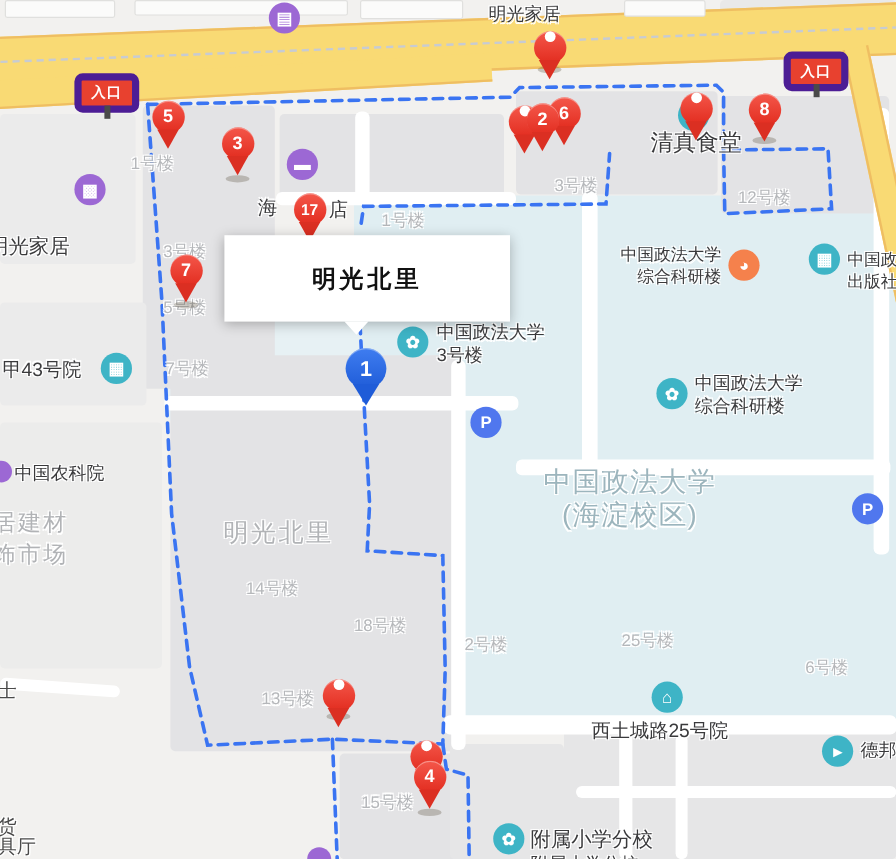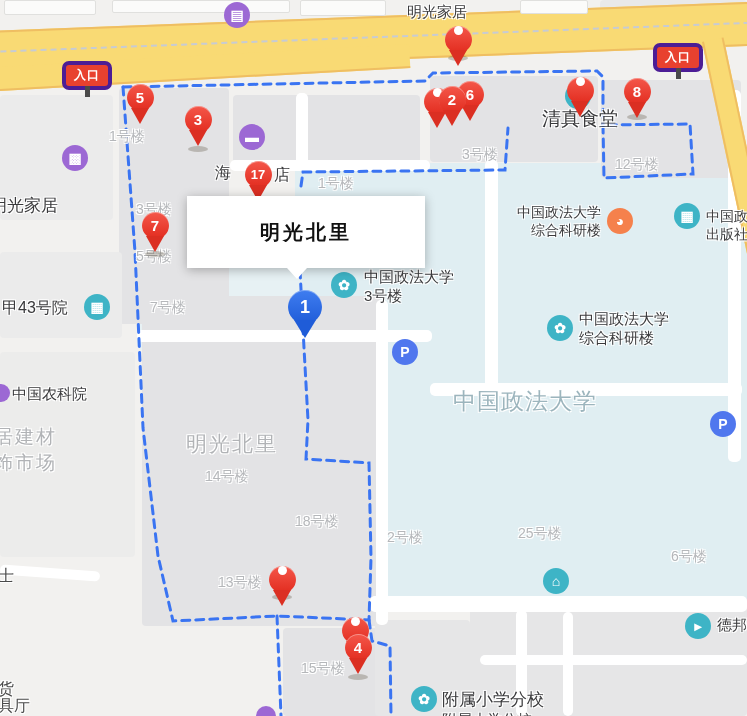--- a/index.html
+++ b/index.html
@@ -45,21 +45,21 @@
            display:flex;align-items:center;justify-content:center;}
   .poimark::after{content:"";position:absolute;left:50%;bottom:-6px;margin-left:-5px;
            border-left:5px solid transparent;border-right:5px solid transparent;border-top:7px solid inherit;}
   .teal{background:#3eb4c6;}  .teal::after{border-top-color:#3eb4c6;}
   .purple{background:#9c68d4;}.purple::after{border-top-color:#9c68d4;}
   .orange{background:#f5814c;}.orange::after{border-top-color:#f5814c;}
   .pblue{background:#5077ee;} .pblue::after{border-top-color:#5077ee;}
   .poimark .glyph{color:#fff;font-weight:bold;font-size:14px;line-height:1;}
   
   .entrance{position:absolute;z-index:7;background:#e8412f;color:#fff;font-size:12px;font-weight:bold;
-            padding:2px 8px;border-radius:7px;border:4px solid #4c1d95;letter-spacing:1px;}
+            padding:2px 8px;border-radius:7px;border:6px solid #4c1d95;letter-spacing:1px;}
   .entrance::after{content:"";position:absolute;left:50%;top:100%;margin-left:-2px;width:5px;height:11px;background:#4a4a4a;}
   
   #infobox{position:absolute;left:187px;top:196px;width:238px;height:72px;background:#fff;z-index:8;
            box-shadow:0 2px 10px rgba(0,0,0,.28);display:flex;align-items:center;justify-content:center;}
   #infobox .title{font-family:"Liberation Serif",serif;font-weight:bold;font-size:20px;color:#111;letter-spacing:3px;}
   #infobox::after{content:"";position:absolute;left:100px;top:100%;border-left:10px solid transparent;
            border-right:10px solid transparent;border-top:11px solid #fff;}
   svg.overlay{position:absolute;left:0;top:0;z-index:4;pointer-events:none;}
   .cuticon{position:absolute;border-radius:50%;z-index:5;}
 </style>
@@ -116,30 +116,31 @@
       <path d="M277,616 L281,716"></path>
       <path d="M300,270 L304,348 L308,420 L306,459 L369,463 L371,558 L369,620 L277,616"></path>
       <path d="M369,620 L372,641 L390,646 L391,716"></path>
       <path d="M301,186 L303,172 L505,170 L508,128"></path>
     </g>
   </svg>
 
   <div class="lbl area-lbl" style="left:186px;top:430px">明光北里</div>
   <div class="lbl campus-lbl" style="left:453px;top:388px;text-align:center">
     <div>中国政法大学</div>
+    <div>(海淀校区)</div>
   </div>
 
   <div class="lbl bld-lbl" style="left:109px;top:128px">1号楼</div>
   <div class="lbl bld-lbl" style="left:136px;top:201px">3号楼</div>
   <div class="lbl bld-lbl" style="left:136px;top:248px">5号楼</div>
-  <div class="lbl bld-lbl" style="left:150px;top:299px">7号楼</div>
+  <div class="lbl bld-lbl" style="left:138px;top:299px">7号楼</div>
   <div class="lbl bld-lbl" style="left:318px;top:175px">1号楼</div>
   <div class="lbl bld-lbl" style="left:462px;top:146px">3号楼</div>
   <div class="lbl bld-lbl" style="left:615px;top:156px">12号楼</div>
-  <div class="lbl bld-lbl" style="left:205px;top:468px">14号楼</div>
+  <div class="lbl bld-lbl" style="left:205px;top:482px">14号楼</div>
   <div class="lbl bld-lbl" style="left:295px;top:513px">18号楼</div>
   <div class="lbl bld-lbl" style="left:387px;top:529px">2号楼</div>
   <div class="lbl bld-lbl" style="left:518px;top:525px">25号楼</div>
   <div class="lbl bld-lbl" style="left:671px;top:548px">6号楼</div>
   <div class="lbl bld-lbl" style="left:218px;top:574px">13号楼</div>
   <div class="lbl bld-lbl" style="left:301px;top:660px">15号楼</div>
 
   <div class="lbl poi-lbl" style="left:407px;top:3px;font-size:15px">明光家居</div>
 
   <div class="poimark purple" style="left:224px;top:2px">
@@ -205,20 +206,21 @@
   <div class="poimark pblue" style="left:392px;top:339px">
       <span class="glyph">P</span>
     </div>
   <div class="poimark pblue" style="left:710px;top:411px">
       <span class="glyph">P</span>
     </div>
 
   <div class="poimark teal" style="left:543px;top:568px">
       <span class="glyph">⌂</span>
     </div>
+  <div class="lbl poi-lbl" style="left:493px;top:599px;font-size:16px">西土城路25号院</div>
 
   <div class="poimark teal" style="left:685px;top:613px">
       <span class="glyph">▸</span>
     </div>
   <div class="lbl poi-lbl" style="left:717px;top:616px;font-size:15px">德邦物流</div>
 
   <div class="poimark teal" style="left:411px;top:686px">
       <span class="glyph">✿</span>
     </div>
   <div class="lbl poi-lbl" style="left:442px;top:688px;font-size:17px">

